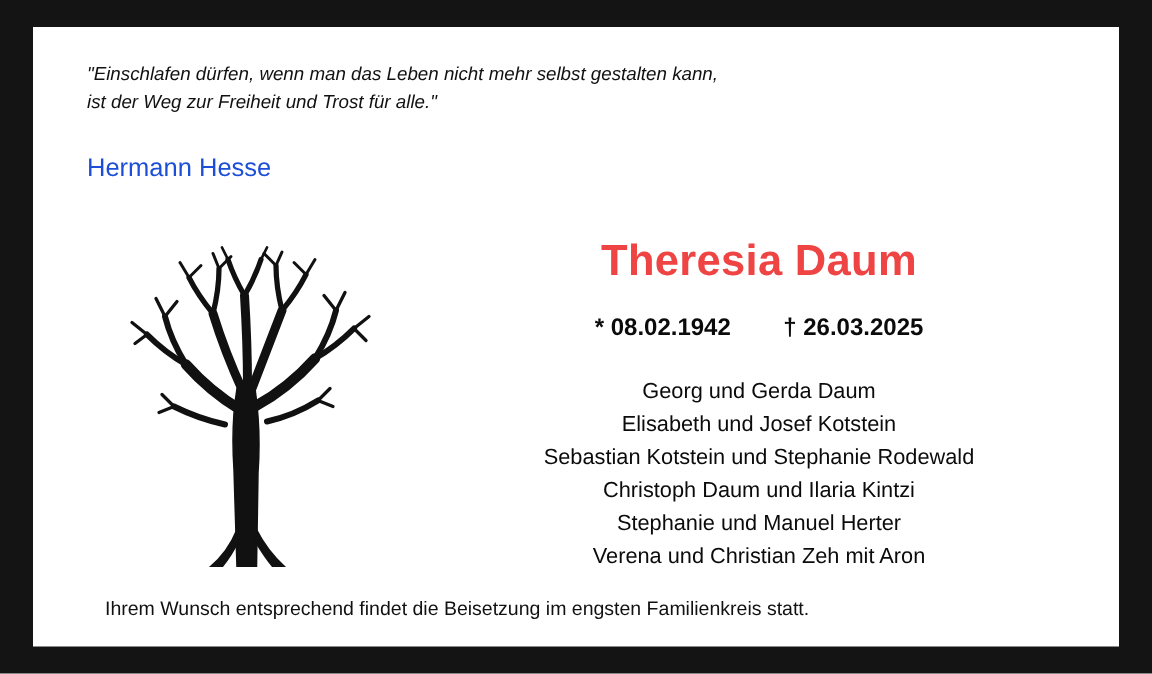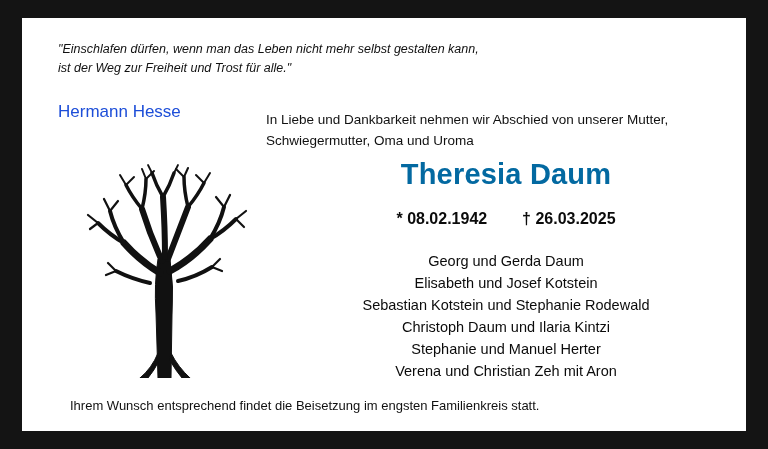--- a/index.html
+++ b/index.html
@@ -82,21 +82,21 @@
     display: block;
   }
   .deceased-name {
     position: absolute;
     left: 244px;
     top: 140px;
     width: 480px;
     text-align: center;
     font-size: 29px;
     font-weight: bold;
-    color: #0369a1;
+    color: #ef4444;
     letter-spacing: 0.2px;
   }
   .dates {
     position: absolute;
     left: 244px;
     top: 192px;
     width: 480px;
     text-align: center;
     font-size: 16px;
     font-weight: bold;
@@ -193,24 +193,20 @@
           <path d="M46 108 L36 112" stroke-width="2.2" fill="none"></path>
           <path d="M46 108 L38 100" stroke-width="2.2" fill="none"></path>
           <path d="M142 104 L152 108" stroke-width="2.2" fill="none"></path>
           <path d="M142 104 L150 96" stroke-width="2.2" fill="none"></path>
           <path d="M82 10 L78 2" stroke-width="1.8" fill="none"></path>
           <path d="M104 10 L108 2" stroke-width="1.8" fill="none"></path>
         </g>
       </svg>
     </div>
 
-    <div class="intro">
-      <span>In Liebe und Dankbarkeit nehmen wir Abschied von unserer Mutter,</span>
-      <span>Schwiegermutter, Oma und Uroma</span>
-    </div>
 
     <div class="deceased-name">Theresia Daum</div>
 
     <div class="dates">
       <span class="sym">*</span>
       <span>08.02.1942</span>
       <span class="gap"></span>
       <span class="sym">†</span>
       <span>26.03.2025</span>
     </div>

